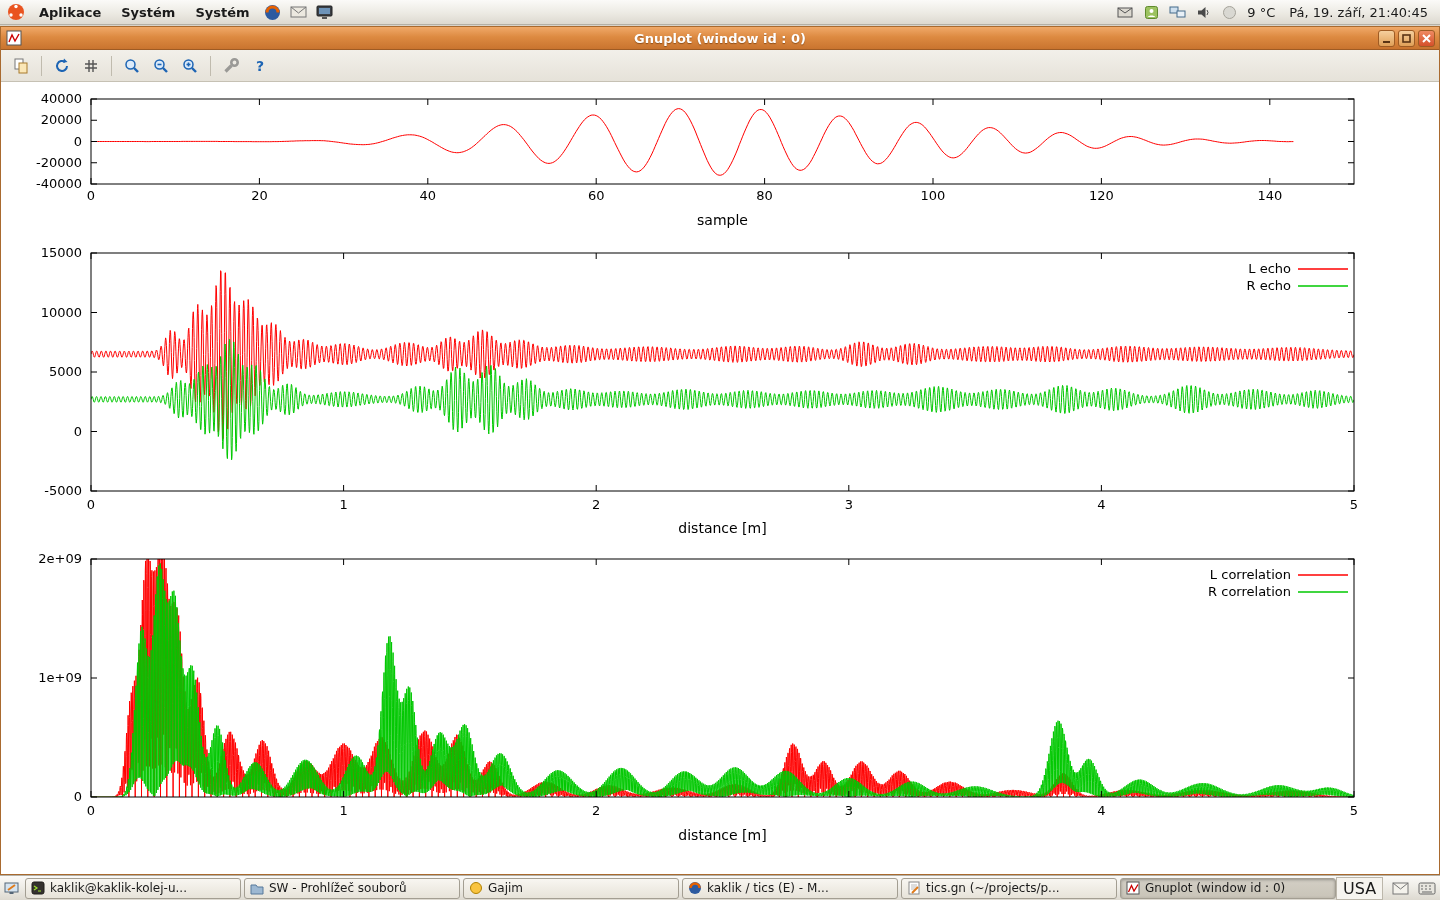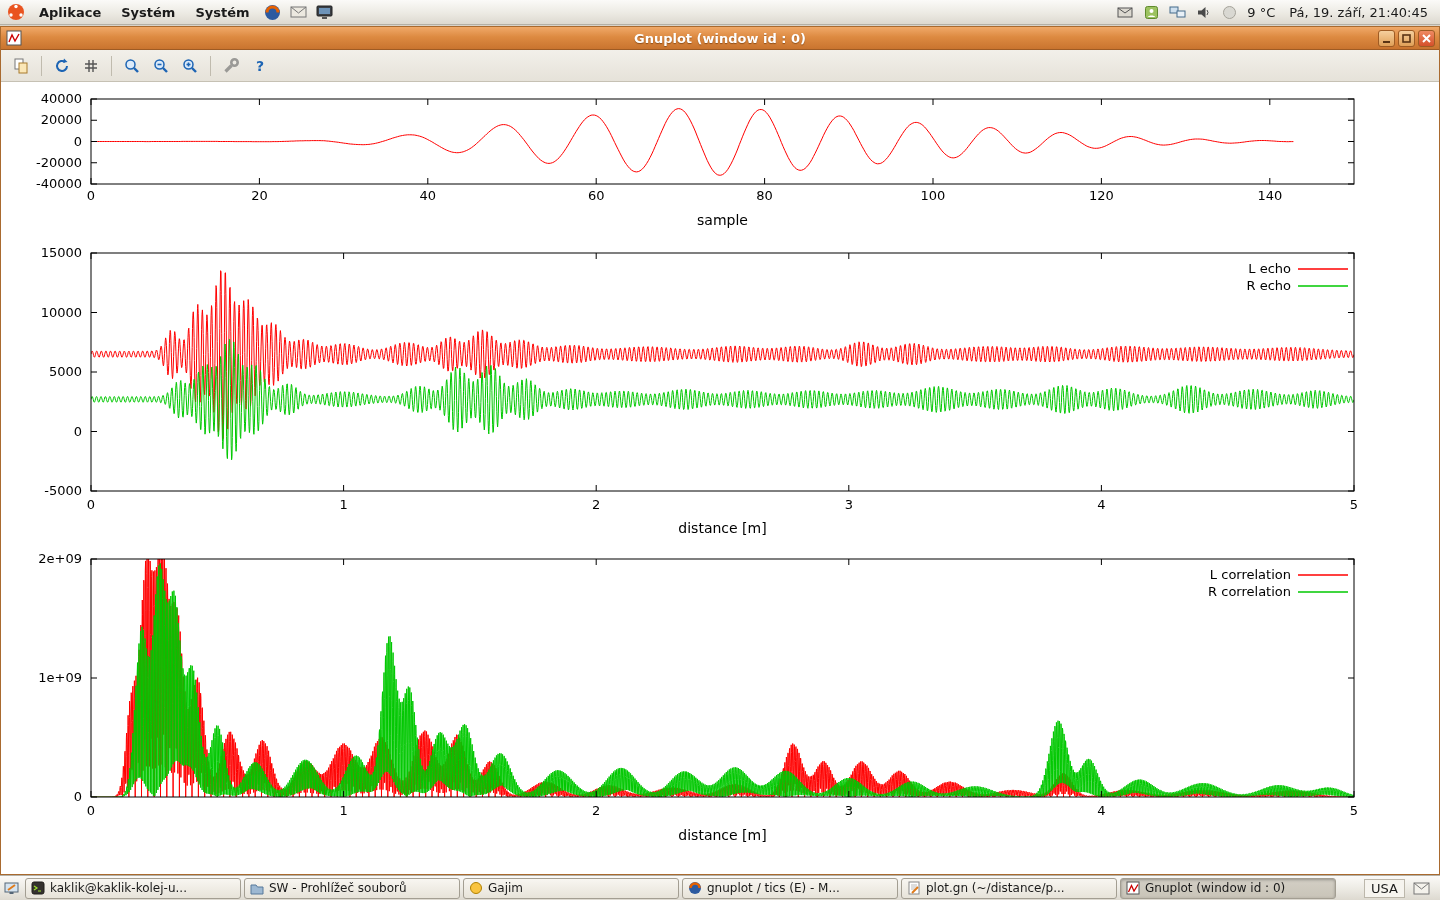--- a/index.html
+++ b/index.html
@@ -63,21 +63,21 @@
     display:flex; align-items:center; gap:5px; padding:0 5px;
     font-size:12px; color:#1a1a1a; white-space:nowrap; overflow:hidden;
     font-family:"DejaVu Sans","Liberation Sans",sans-serif;
   }
   .task-btn.active {
     background:linear-gradient(to bottom,#d3cfc5,#c9c4b8);
     box-shadow:inset 0 1px 3px rgba(0,0,0,.3);
   }
   .task-btn .t-label { overflow:hidden; text-overflow:ellipsis; }
   .tray-right { margin-left:auto; display:flex; align-items:center; gap:7px; padding-right:2px; }
-  .kbd-layout { background:#f6f4ef; border:1px solid #bcb7ab; padding:1px 6px; font-size:13px;margin-left:28px; }
+  .kbd-layout { background:#f6f4ef; border:1px solid #bcb7ab; padding:1px 6px; font-size:16px; }
   .trash-applet {
     width:23px; height:23px; background:linear-gradient(to bottom,#f9a04c,#ef7507);
     border:1px solid #c75e06; display:inline-flex; align-items:center; justify-content:center;
   }
 </style>
 </head>
 <body>
 
 <div class="gpanel top-panel">
   <div class="panel-left">
@@ -402,31 +402,31 @@
       <svg width="14" height="14">
           <circle cx="7" cy="7" r="5.5" fill="#f9c440" stroke="#b08000"></circle>
         </svg>
       <span class="t-label">Gajim</span>
     </button>
     <button class="task-btn">
       <svg width="14" height="14">
           <circle cx="7" cy="7" r="6" fill="#2c5aa0"></circle>
           <path d="M2.5 7a4.5 4.5 0 0 1 9 0" stroke="#e66000" stroke-width="2.4" fill="none"></path>
         </svg>
-      <span class="t-label">gnuplot / tics (E) - M...</span>
+      <span class="t-label">kaklik / tics (E) - M...</span>
     </button>
     <button class="task-btn">
       <svg width="14" height="14">
           <rect x="2" y="1" width="10" height="12" fill="#fff" stroke="#888"></rect>
           <line x1="4" y1="4" x2="10" y2="4" stroke="#bbb"></line>
           <line x1="4" y1="6" x2="10" y2="6" stroke="#bbb"></line>
           <line x1="4" y1="8" x2="8" y2="8" stroke="#bbb"></line>
           <line x1="5" y1="12" x2="11" y2="6" stroke="#e07b1a" stroke-width="2"></line>
         </svg>
-      <span class="t-label">plot.gn (~/distance/p...</span>
+      <span class="t-label">tics.gn (~/projects/p...</span>
     </button>
     <button class="task-btn active">
       <svg width="14" height="14">
           <rect x="1" y="1" width="12" height="12" fill="#fff" stroke="#555"></rect>
           <polyline points="2.5,11 5.5,4.5 8,10 12,3.5" stroke="#cc0000" stroke-width="1.3" fill="none"></polyline>
         </svg>
       <span class="t-label">Gnuplot (window id : 0)</span>
     </button>
   </div>
   <div class="tray-right">

